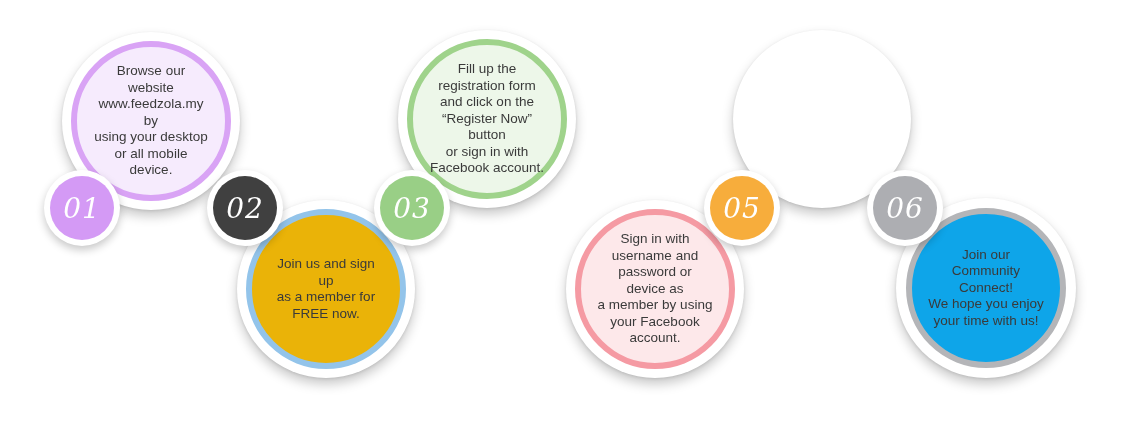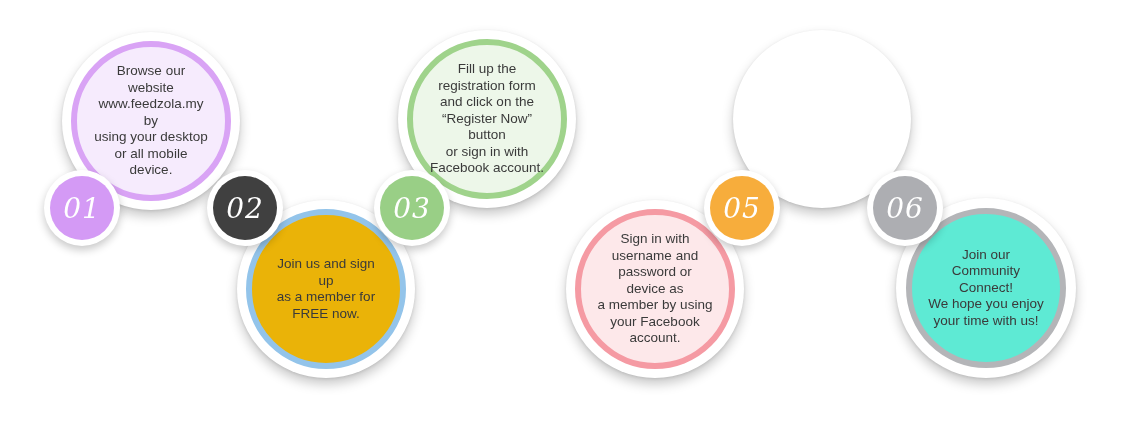--- a/index.html
+++ b/index.html
@@ -69,21 +69,21 @@
 username and
 password or device as
 a member by using
 your Facebook
 account.</span>
   </div>
 
   <div class="disc" style="left:733px;top:30px;width:178px;height:178px;"></div>
 
   <div class="disc" style="left:896px;top:198px;width:180px;height:180px;"></div>
-  <div class="ring" style="left: 906px; top: 208px; width: 160px; height: 160px; background: #5eead4; border: 6px solid rgb(180, 181, 184);">
+  <div class="ring" style="left: 906px; top: 208px; width: 160px; height: 160px; background: #0ea5e9; border: 6px solid rgb(180, 181, 184);">
     <span class="txt">Join our Community
 Connect!
 We hope you enjoy
 your time with us!</span>
   </div>
 
   <div class="badge" style="left:44px;top:170px;width:76px;height:76px;">
     <div class="inner" style="background: rgb(212, 154, 245);">
         <span>01</span>
       </div>

